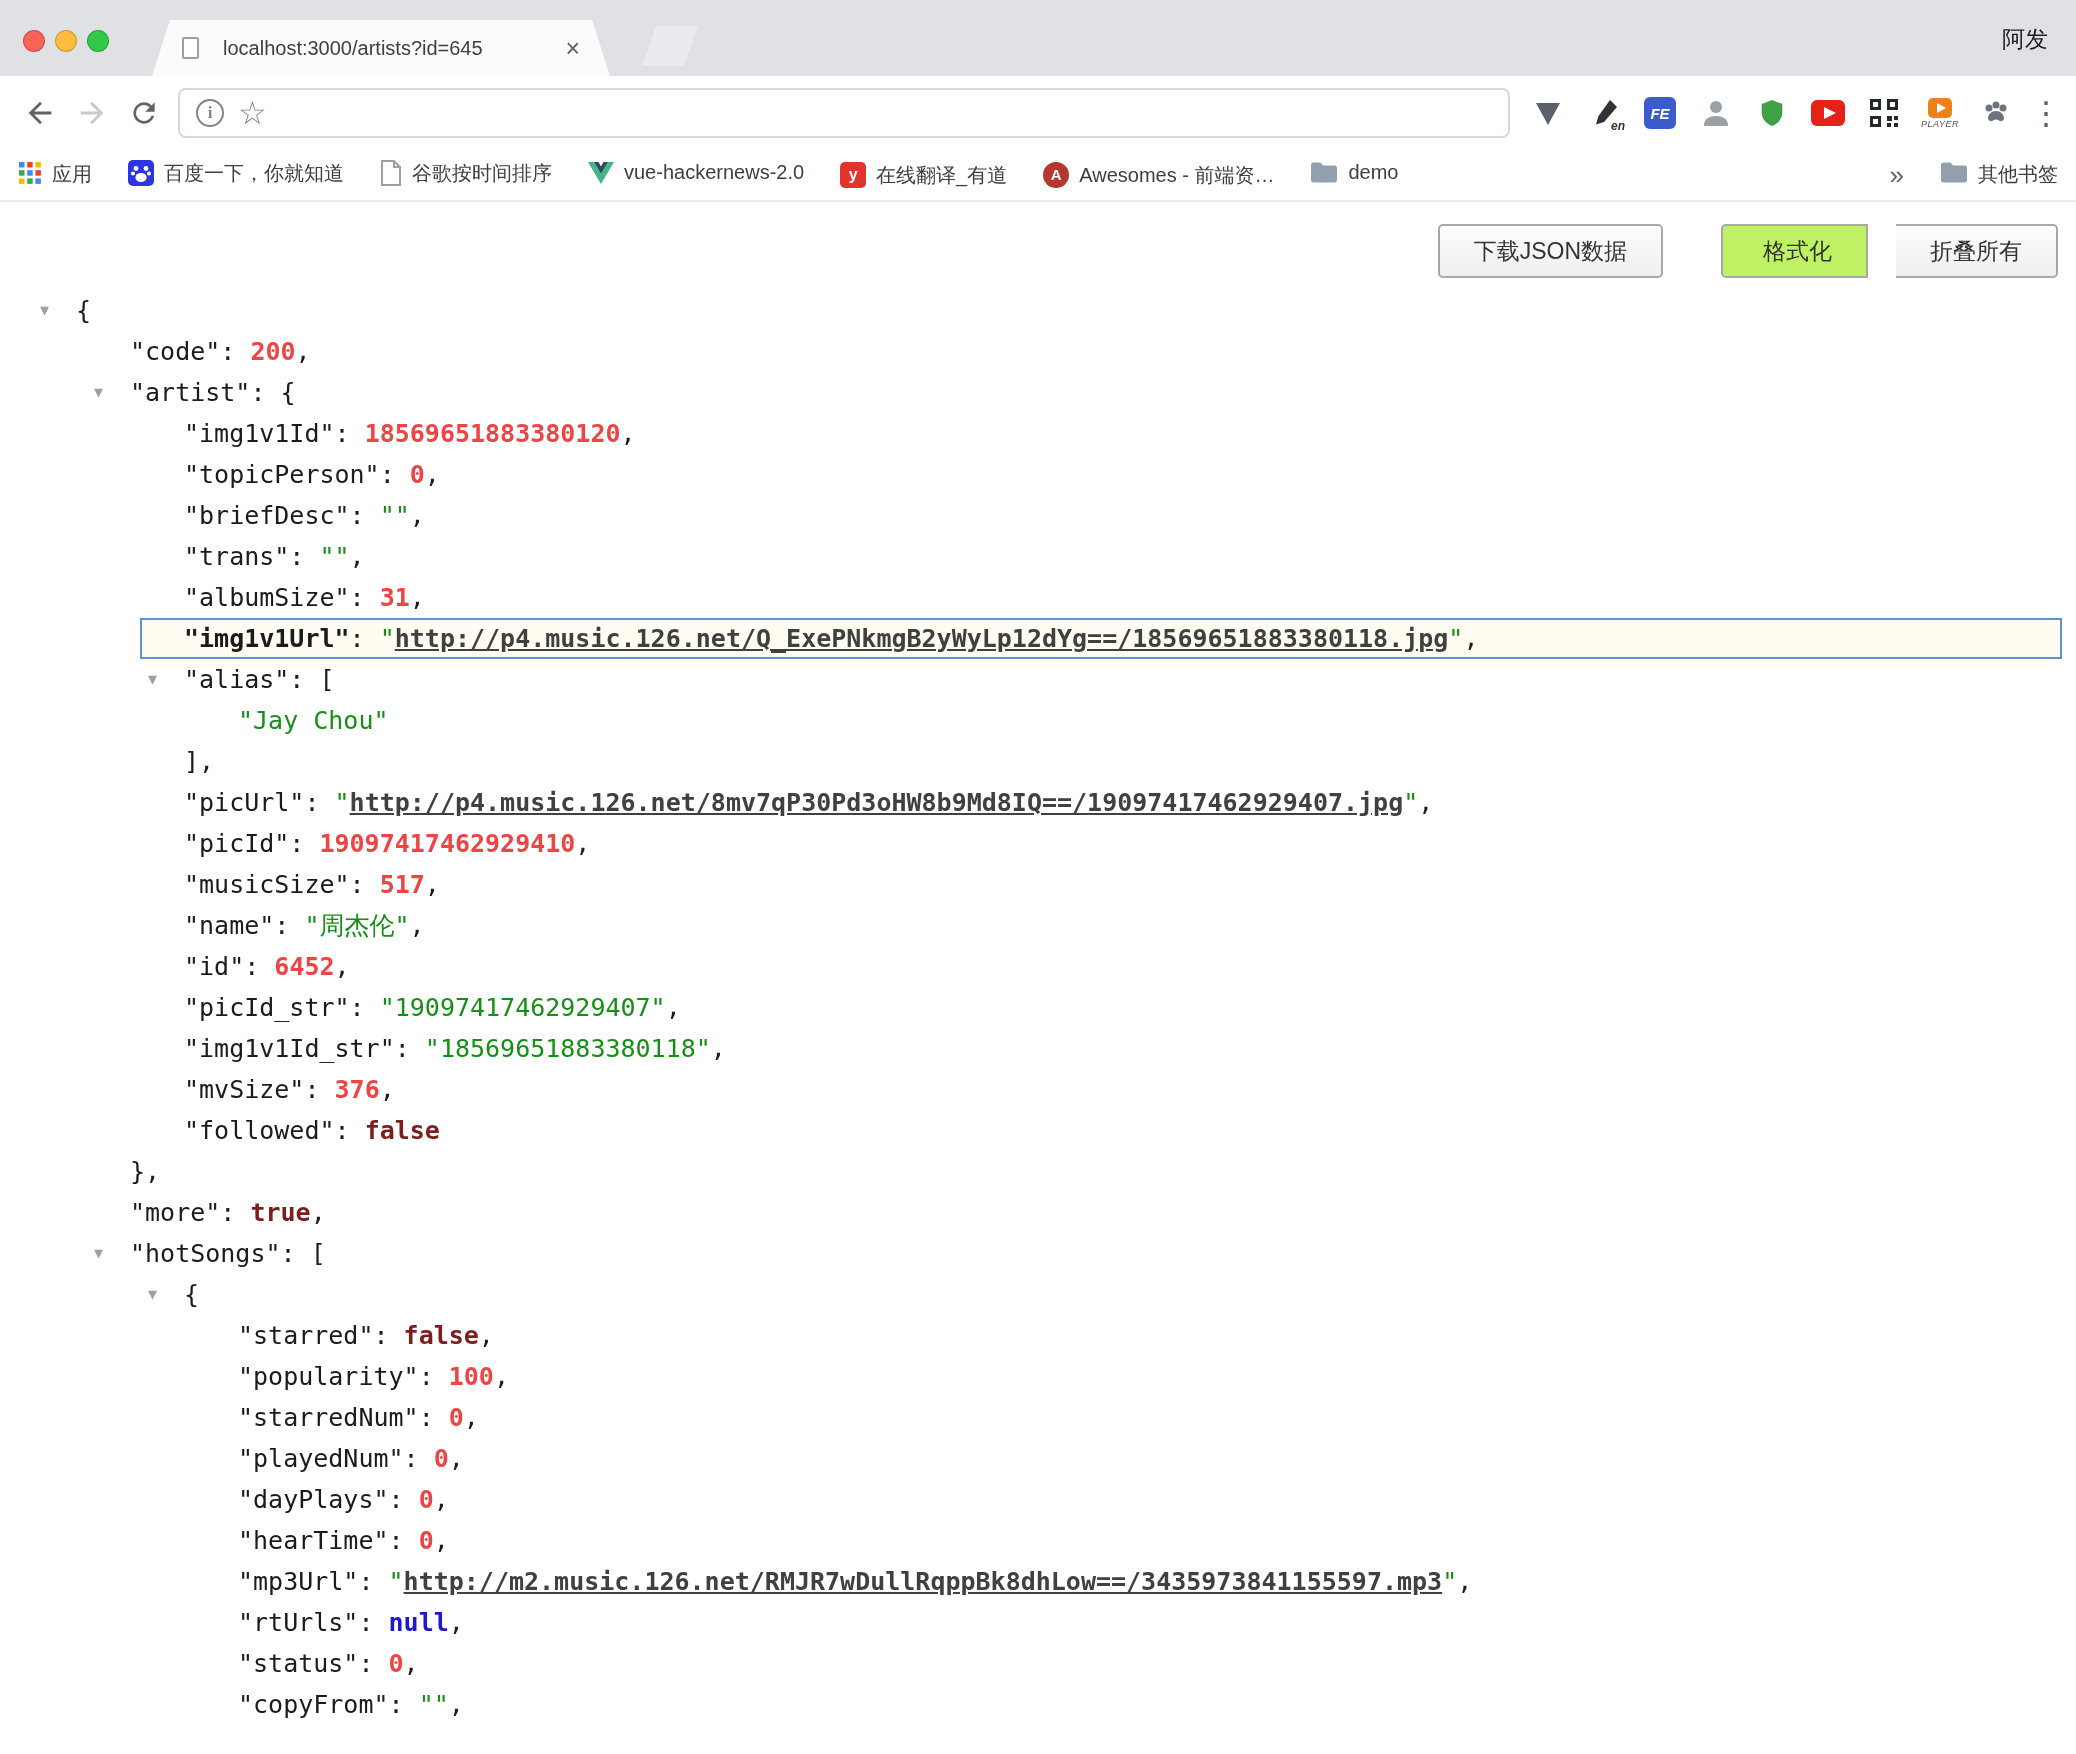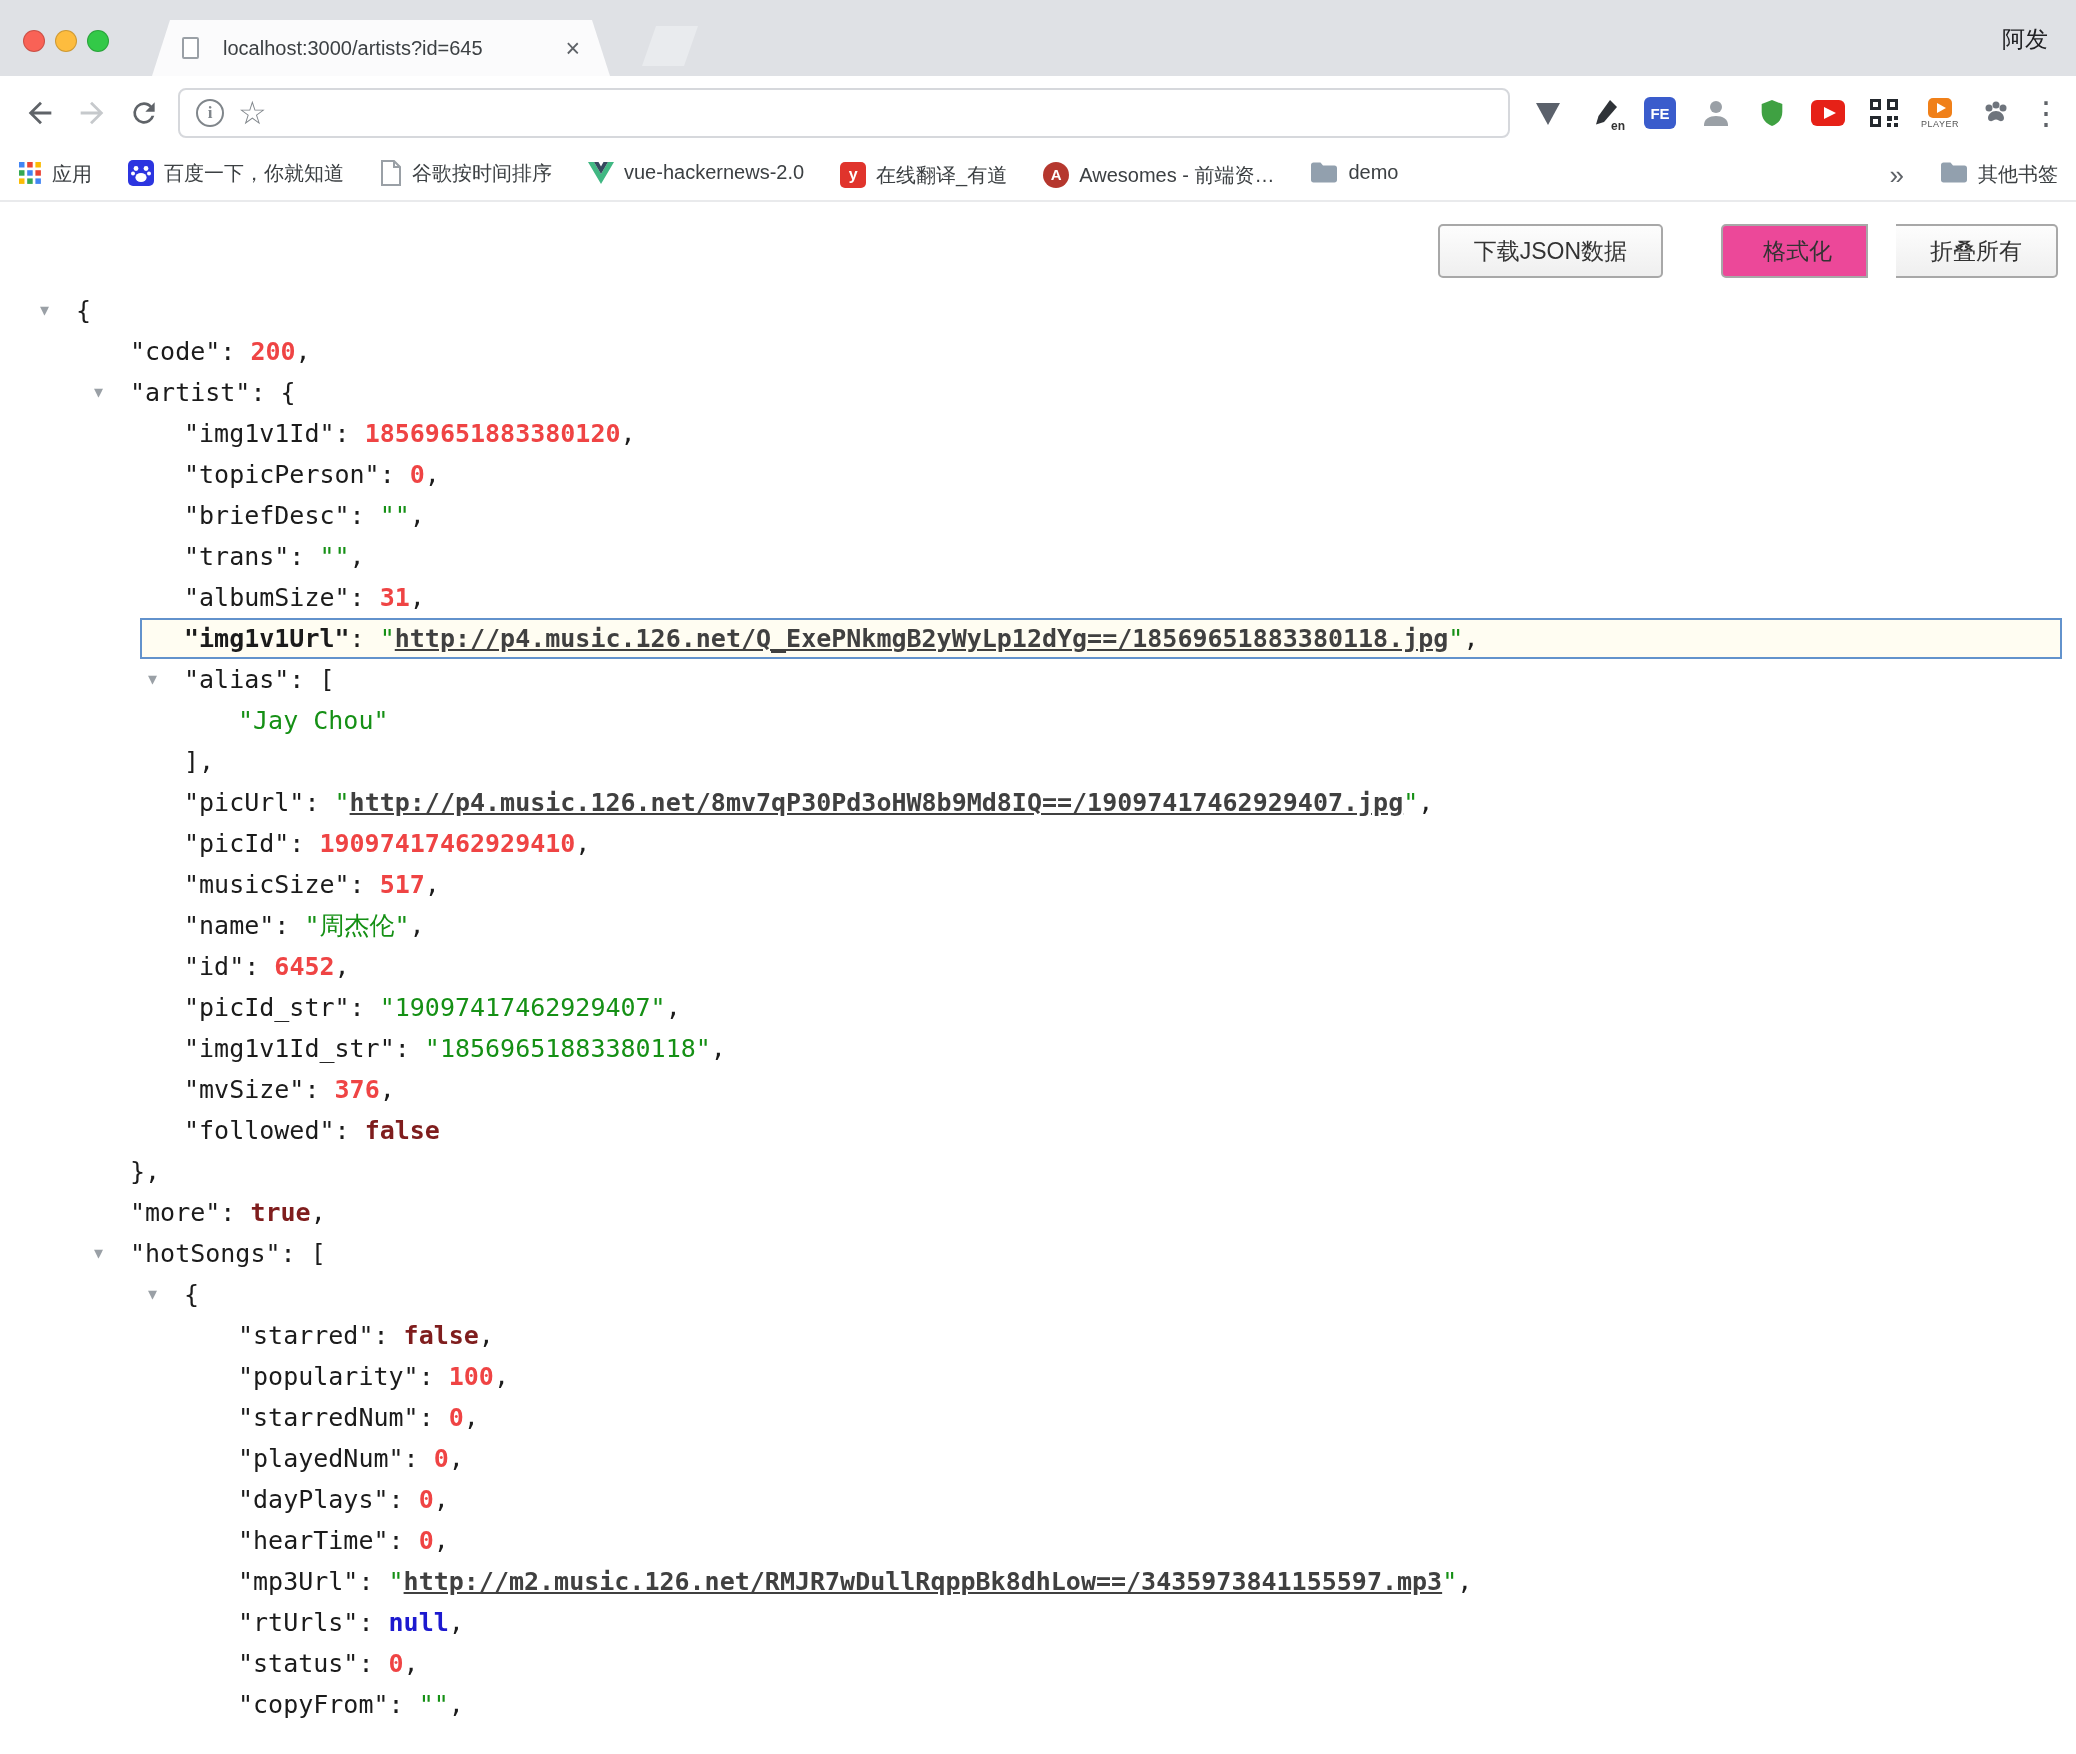--- a/index.html
+++ b/index.html
@@ -25,21 +25,21 @@
   
   .toolbar { height:74px; background:#fff; display:flex; align-items:center; padding:0 14px; }
   .nav-btn { width:52px; height:52px; display:flex; align-items:center; justify-content:center; flex:none; border-radius:50%; }
   .omnibox { flex:1; height:50px; margin-left:8px; border:2px solid #d6d8dc; border-radius:8px; background:#fff;
              display:flex; align-items:center; padding:0 16px; gap:14px; min-width:0; }
   .info-badge { width:28px; height:28px; border:2px solid #80868b; border-radius:50%; color:#80868b;
                 font-size:17px; font-weight:bold; display:flex; align-items:center; justify-content:center;
                 font-family:"Liberation Serif", serif; flex:none; }
   .url-text { font-size:25px; color:#202124; flex:1; white-space:nowrap; overflow:hidden; }
   .star { font-size:32px; color:#80868b; line-height:1; flex:none; }
-  .ext { display:flex; align-items:center; gap:20px; margin-left:20px; flex:none; }
+  .ext { display:flex; align-items:center; gap:20px; margin-left:20px; flex:none;font-style:italic; }
   .ext-icon { width:36px; height:36px; position:relative; display:flex; flex-direction:column;
               align-items:center; justify-content:center; }
   .fe-badge { width:32px; height:32px; border-radius:6px; background:#3a5ccc; color:#fff; font-size:15px;
               font-weight:bold; display:flex; align-items:center; justify-content:center; }
   .pen-badge { position:absolute; right:-3px; bottom:-2px; font-size:12px; color:#333; font-weight:bold; }
   .player-label { font-size:9px; color:#555; letter-spacing:.5px; margin-top:1px; }
   .menu-dots { margin-left:16px; font-size:32px; color:#5f6368; flex:none; }
 
   
   .bookmarks { height:52px; background:#fff; display:flex; align-items:center; padding:0 18px; gap:36px;
@@ -54,21 +54,21 @@
 
   
   .content { position:relative; height:1552px; background:#fff; }
   .content-toolbar { position:absolute; top:22px; right:18px; display:flex; align-items:center; }
   .jbtn { height:54px; padding:0 34px; font-size:23px; color:#333;
           background:linear-gradient(#fdfdfd,#efefef); border:2px solid #a8a8a8; border-radius:5px;
           font-family:"Liberation Sans", sans-serif; cursor:pointer; }
   .jbtn.download { margin-right:58px; }
   .seg { display:flex; }
   .seg .jbtn { border-radius:0; }
-  .seg .jbtn:first-child { border-radius:5px 0 0 5px; background:#ec4899;padding-left:40px; }
+  .seg .jbtn:first-child { border-radius:5px 0 0 5px; background:#bef264;padding-left:40px; }
   .seg .jbtn:last-child  { border-radius:0 5px 5px 0; border-left:0;margin-left:28px; }
 
   .json-tree { position:absolute; top:88px; left:0; right:0;
                font-family:"DejaVu Sans Mono","Liberation Mono",monospace; font-size:25px; }
   .json-line { position:relative; height:41px; line-height:41px; white-space:pre; }
   .json-line.hl { background:#fffdf2; border:2px solid #6292cc; line-height:37px; }
   .tree-arrow { position:absolute; top:0; font-size:15px; color:#9aa0a6; line-height:41px; cursor:pointer; }
   .tok-key   { color:#1b1b1b; }
   .tok-punc  { color:#1b1b1b; }
   .tok-num   { color:#ef4444; font-weight:bold; }

